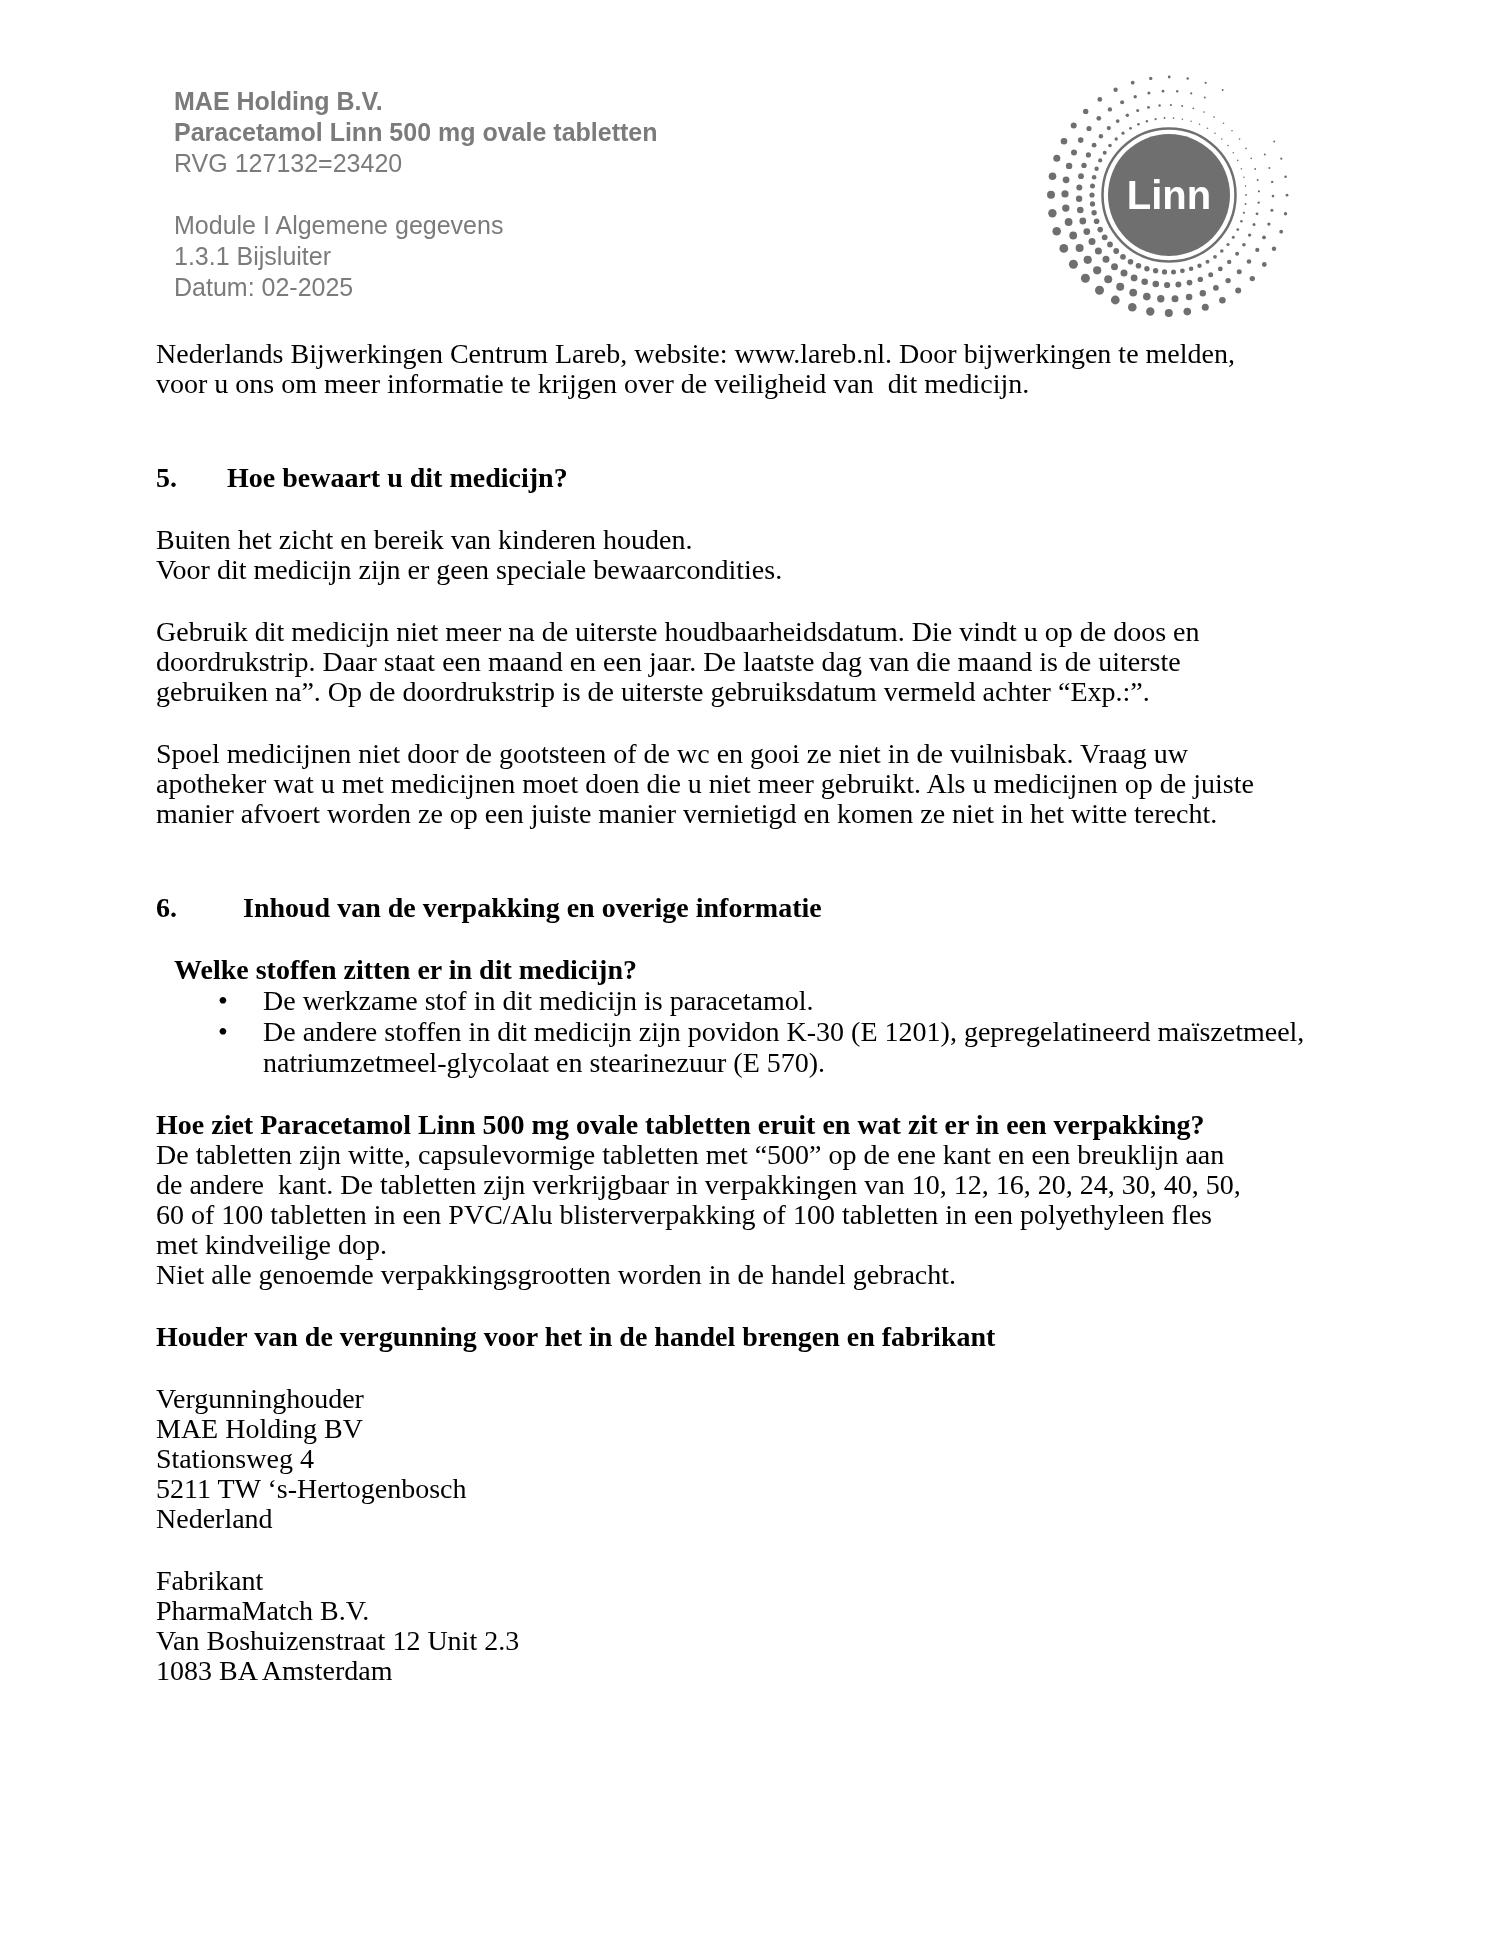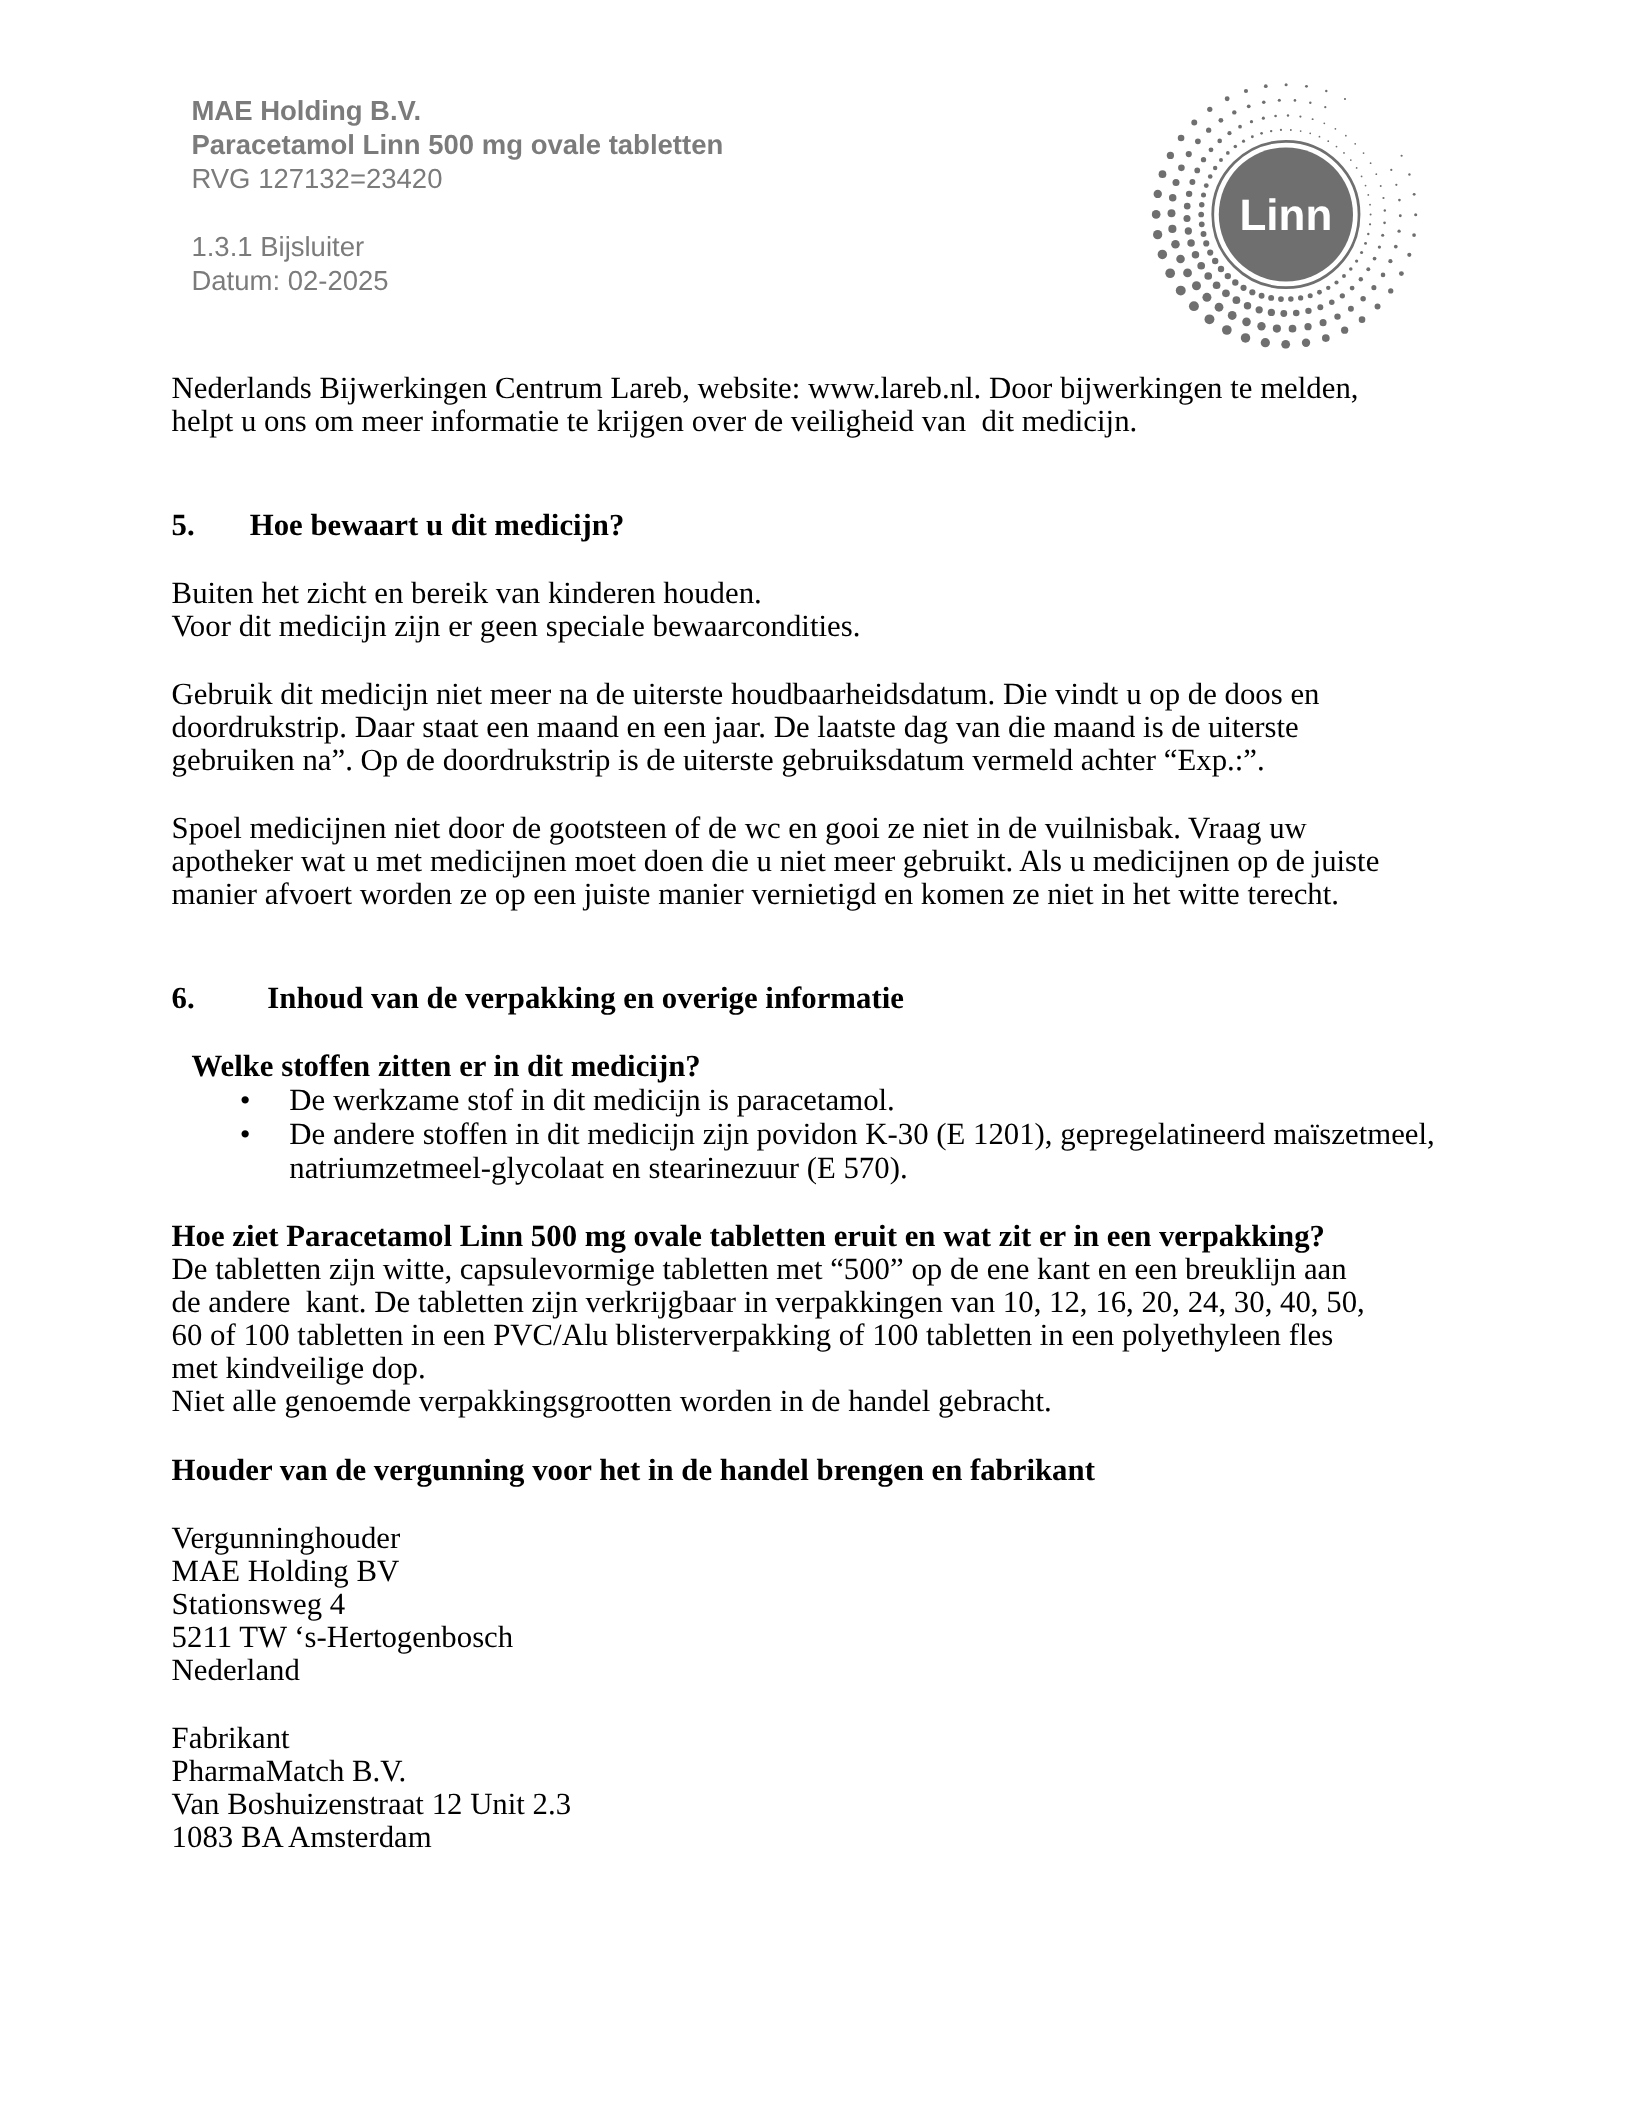--- a/index.html
+++ b/index.html
@@ -40,20 +40,21 @@
 </head>
 <body>
 
 <div class="page">
 
   <div class="doc-header">
     <div class="hdr-line hdr-bold">MAE Holding B.V.</div>
     <div class="hdr-line hdr-bold">Paracetamol Linn 500 mg ovale tabletten</div>
     <div class="hdr-line">RVG 127132=23420</div>
     <div class="hdr-gap"></div>
+    <div class="hdr-line">Module I Algemene gegevens</div>
     <div class="hdr-line">1.3.1 Bijsluiter</div>
     <div class="hdr-line">Datum: 02-2025</div>
   </div>
 
   <div class="logo">
     <svg width="250" height="262" viewBox="0 0 250 262" xmlns="http://www.w3.org/2000/svg">
       <g id="logo-dots">
           <circle cx="199.0" cy="140.0" r="0.9" fill="#6f6f6f"></circle>
           <circle cx="198.5" cy="148.9" r="1.0" fill="#6f6f6f"></circle>
           <circle cx="196.9" cy="157.8" r="1.1" fill="#6f6f6f"></circle>
@@ -240,21 +241,21 @@
       <circle cx="122" cy="140" r="66.5" fill="none" stroke="#6f6f6f" stroke-width="2.5"></circle>
       <circle cx="122" cy="140" r="61" fill="#6f6f6f"></circle>
       <text x="122" y="154" text-anchor="middle" font-family="Liberation Sans, sans-serif" font-weight="bold" font-size="40" fill="#ffffff">Linn</text>
     </svg>
   </div>
 
   <div class="content">
 
     <div>
       <div class="line">Nederlands Bijwerkingen Centrum Lareb, website: www.lareb.nl. Door bijwerkingen te melden,</div>
-      <div class="line">helpt u ons om meer informatie te krijgen over de veiligheid van  dit medicijn.</div>
+      <div class="line">voor u ons om meer informatie te krijgen over de veiligheid van  dit medicijn.</div>
     </div>
 
     <div class="gap-lg"></div>
 
     <div class="sec">
       <span class="num5">5.</span>
       <span>Hoe bewaart u dit medicijn?</span>
     </div>
 
     <div class="gap"></div>

